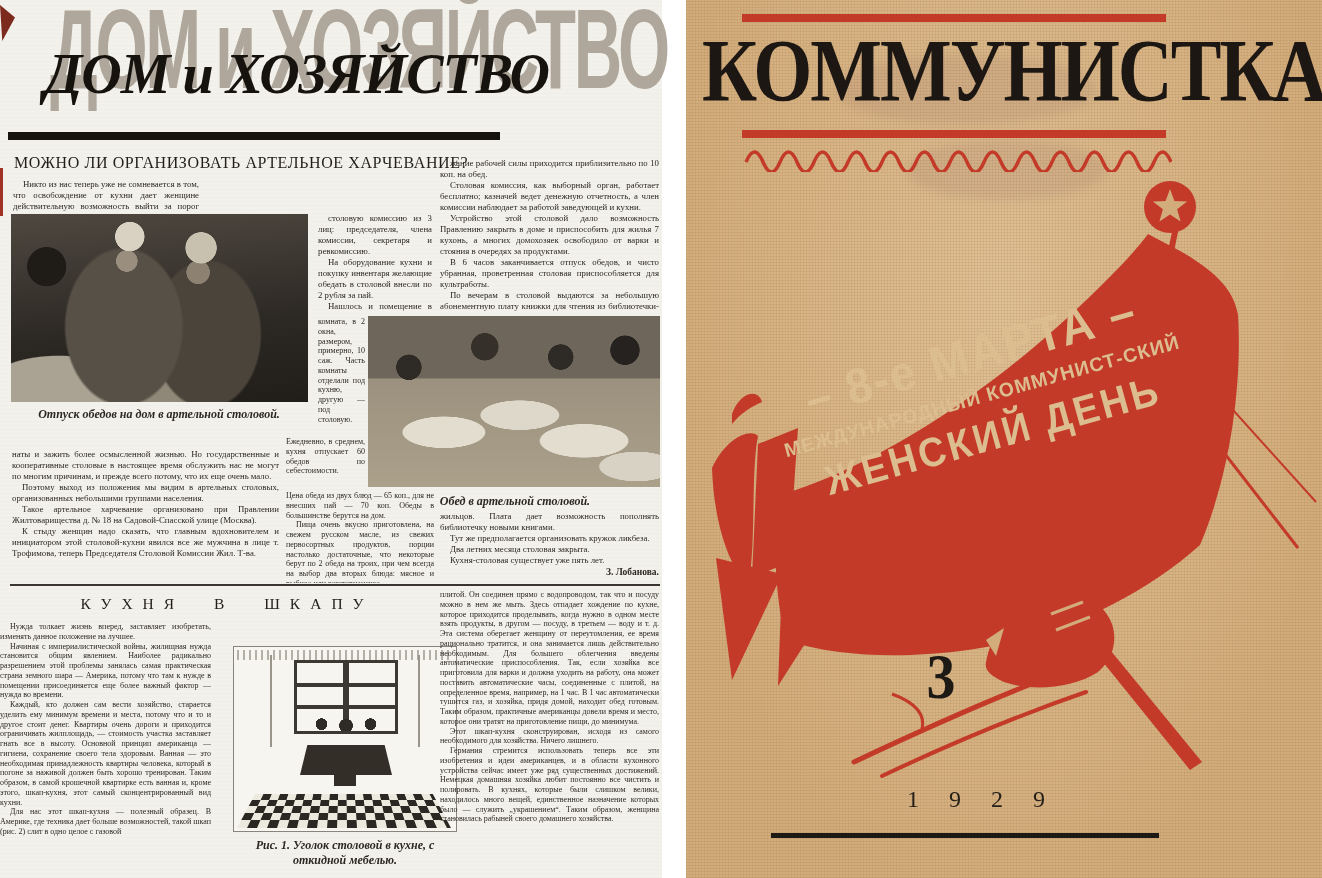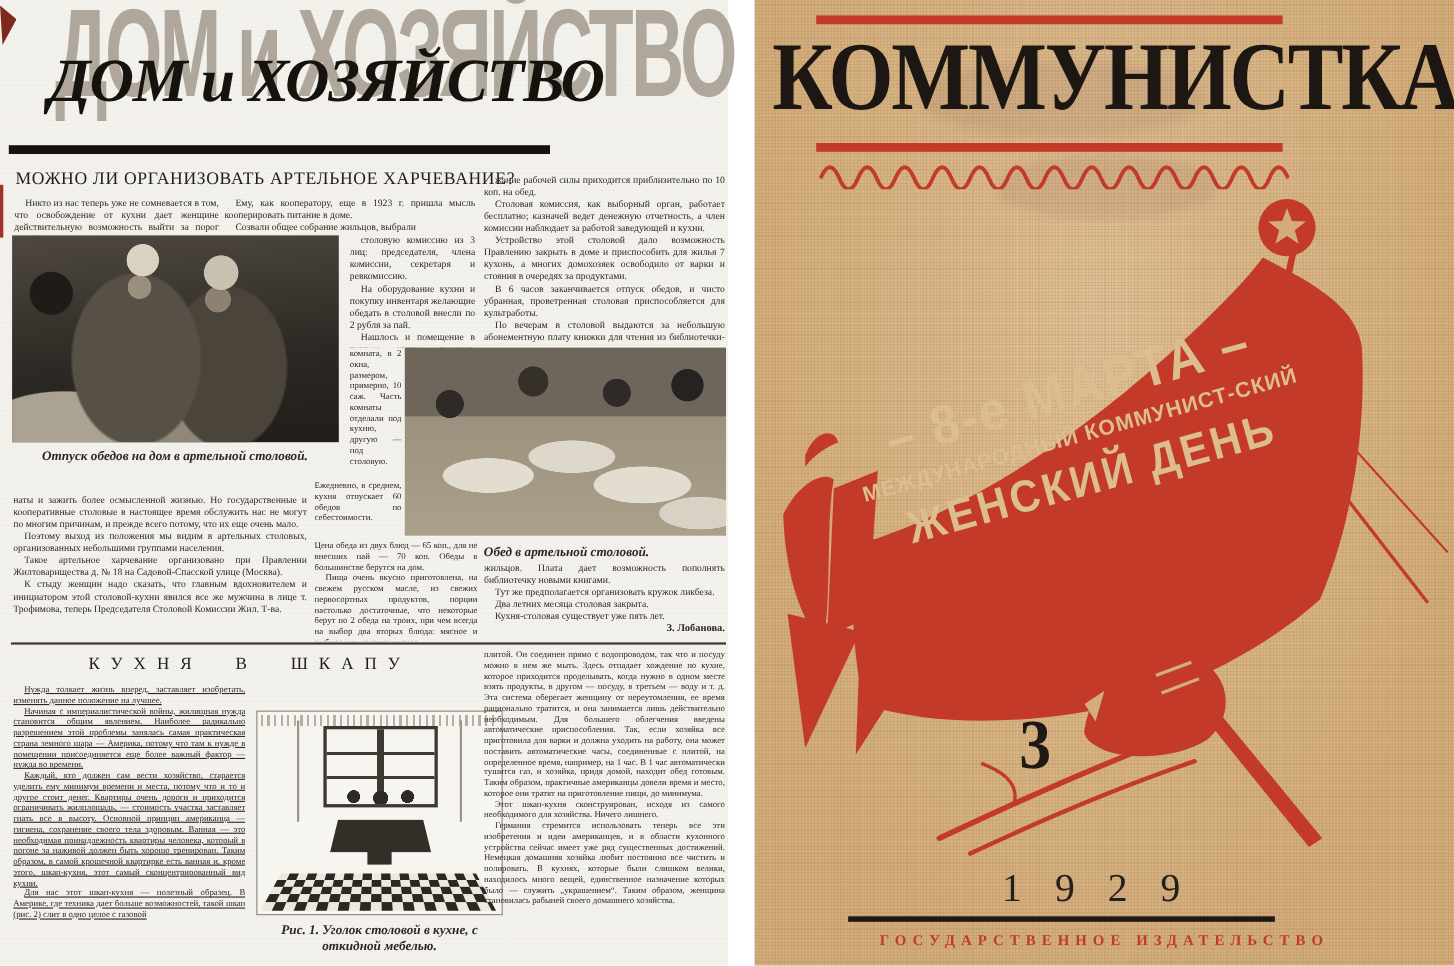--- a/index.html
+++ b/index.html
@@ -86,21 +86,21 @@
     line-height:1;letter-spacing:-2px;color:#1c1713;transform:scaleY(1.16);transform-origin:top center;
     white-space:nowrap;}
   .smudge{border-radius:50%;filter:blur(4px);background:rgba(116,70,78,.10);}
   .banner-text{left:60px;top:330px;width:470px;transform:rotate(-15.5deg);text-align:center;
     font-family:"Liberation Sans",sans-serif;font-weight:bold;color:#dcbd8f;}
   .bt1{font-size:46px;line-height:1;letter-spacing:2px;transform:scaleY(1.08);}
   .bt2{font-size:19.5px;line-height:1;margin-top:11px;letter-spacing:1px;white-space:nowrap;}
   .bt3{font-size:38px;line-height:1;margin-top:11px;letter-spacing:3px;transform:scaleY(1.08);}
   .issue-no{left:210px;top:648px;width:90px;text-align:center;font-weight:bold;font-size:58px;
     line-height:1;color:#1d1915;transform:scaleY(1.1);}
-  .issue-year{left:126px;top:786px;width:360px;text-align:center;font-size:36px;color:#241f19;
+  .issue-year{left:110px;top:786px;width:360px;text-align:center;font-size:24px;color:#241f19;
     letter-spacing:30px;text-indent:30px;}
   .pub-rule{left:85px;top:833px;width:388px;height:5px;background:#1d1915;}
   .publisher{left:40px;top:847px;width:556px;text-align:center;font-weight:bold;font-size:13.5px;
     letter-spacing:5.5px;color:#c33b28;white-space:nowrap;}
 </style>
 </head>
 <body>
 
 <div class="stage">
 
@@ -110,24 +110,20 @@
 
     <div class="abs masthead-outline">ДОМ и ХОЗЯЙСТВО</div>
     <div class="abs masthead-main">ДОМ и ХОЗЯЙСТВО</div>
     <div class="abs masthead-rule"></div>
 
     <div class="abs a1-headline">МОЖНО ЛИ ОРГАНИЗОВАТЬ АРТЕЛЬНОЕ ХАРЧЕВАНИЕ?</div>
 
     <div class="abs np-text" style="left:13px;top:179px;width:186px;height:42px;">
       <p>Никто из нас теперь уже не сомневается в том, что освобождение от кухни дает женщине действительную возможность выйти за порог своей ком-</p>
     </div>
-    <div class="abs np-text" style="left:204px;top:179px;width:228px;height:36px;">
-      <p>Ему, как кооператору, еще в 1923 г. пришла мысль кооперировать питание в доме.</p>
-      <p>Созвали общее собрание жильцов, выбрали</p>
-    </div>
     <div class="abs np-text" style="left:318px;top:213px;width:114px;height:103px;">
       <p>столовую комиссию из 3 лиц: председателя, члена комиссии, секретаря и ревкомиссию.</p>
       <p>На оборудование кухни и покупку инвентаря желающие обедать в столовой внесли по 2 рубля за пай.</p>
       <p>Нашлось и помещение в первом этаже: высокая, светлая, наполовину отгороженная</p>
     </div>
     <div class="abs np-text np-sm" style="left:318px;top:317px;width:47px;height:118px;">
       <p style="text-indent:0">комната, в 2 окна, размером, примерно, 10 саж. Часть комнаты отделали под кухню, другую — под столовую.</p>
     </div>
 
     <div class="abs photo1"></div>
@@ -163,21 +159,21 @@
       <p style="text-indent:0">жильцов. Плата дает возможность пополнять библиотечку новыми книгами.</p>
       <p>Тут же предполагается организовать кружок ликбеза.</p>
       <p>Два летних месяца столовая закрыта.</p>
       <p>Кухня-столовая существует уже пять лет.</p>
     </div>
     <div class="abs byline" style="left:440px;top:567px;width:219px;">З. Лобанова.</div>
 
     <div class="abs divider"></div>
 
     <div class="abs a2-headline">КУХНЯ В ШКАПУ</div>
-    <div class="abs np-text np-sm" style="left:12px;top:622px;width:211px;height:256px;text-decoration:underline;">
+    <div class="abs np-text np-sm" style="left:0;top:622px;width:211px;height:256px;">
       <p>Нужда толкает жизнь вперед, заставляет изобретать, изменять данное положение на лучшее.</p>
       <p>Начиная с империалистической войны, жилищная нужда становится общим явлением. Наиболее радикально разрешением этой проблемы занялась самая практическая страна земного шара — Америка, потому что там к нужде в помещении присоединяется еще более важный фактор — нужда во времени.</p>
       <p>Каждый, кто должен сам вести хозяйство, старается уделить ему минимум времени и места, потому что и то и другое стоит денег. Квартиры очень дороги и приходится ограничивать жилплощадь, — стоимость участка заставляет гнать все в высоту. Основной принцип американца — гигиена, сохранение своего тела здоровым. Ванная — это необходимая принадлежность квартиры человека, который в погоне за наживой должен быть хорошо тренирован. Таким образом, в самой крошечной квартирке есть ванная и, кроме этого, шкап-кухня, этот самый сконцентрированный вид кухни.</p>
       <p>Для нас этот шкап-кухня — полезный образец. В Америке, где техника дает больше возможностей, такой шкап (рис. 2) слит в одно целое с газовой</p>
     </div>
 
     <div class="abs fig1">
       <div class="abs f-hatch"></div>
       <div class="abs f-line-l"></div>
       <div class="abs f-line-r"></div>
@@ -240,16 +236,15 @@
 
     <div class="abs banner-text">
       <div class="bt1">– 8-е МАРТА –</div>
       <div class="bt2">МЕЖДУНАРОДНЫЙ КОММУНИСТ-СКИЙ</div>
       <div class="bt3">ЖЕНСКИЙ ДЕНЬ</div>
     </div>
 
     <div class="abs issue-no">3</div>
     <div class="abs issue-year">1929</div>
     <div class="abs pub-rule"></div>
-    <div class="abs publisher">ГОСУДАРСТВЕННОЕ ИЗДАТЕЛЬСТВО</div>
   </div>
 
 </div>
 
 </body></html>

